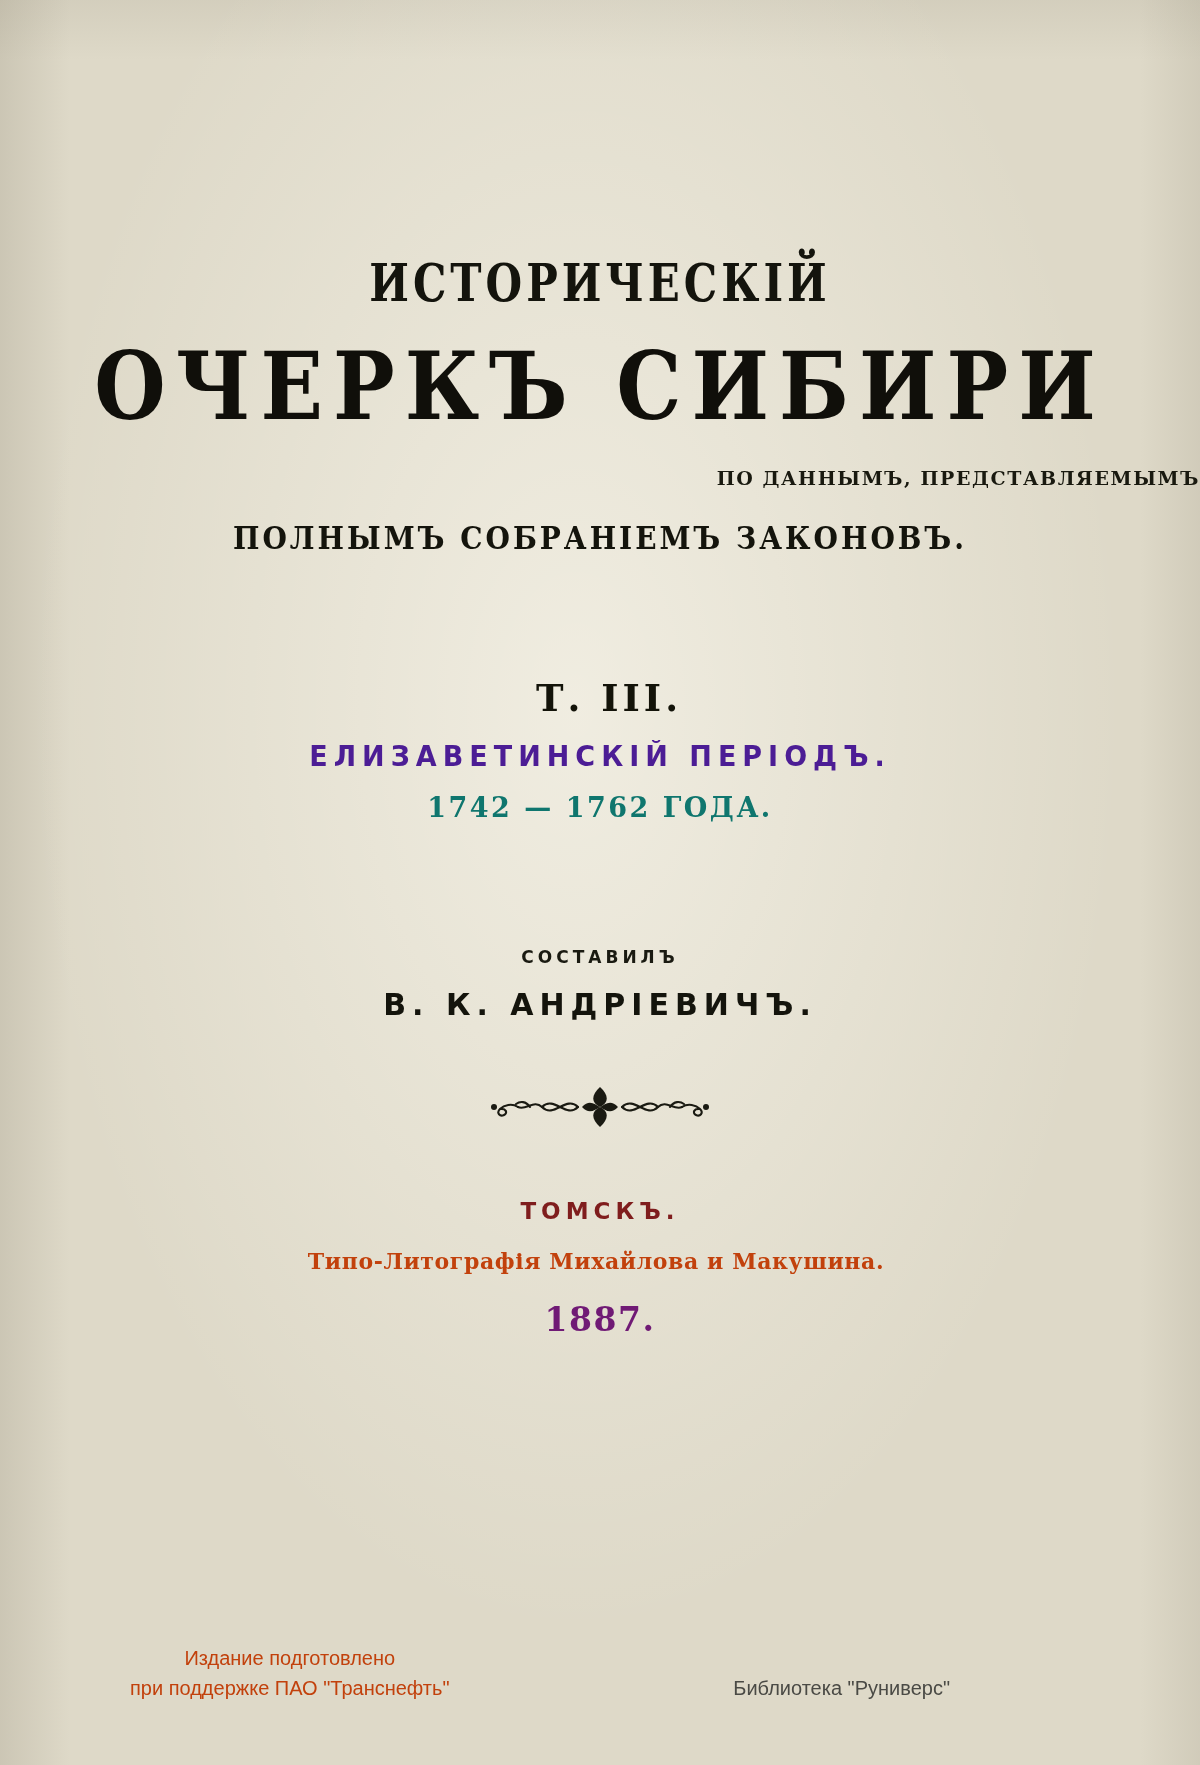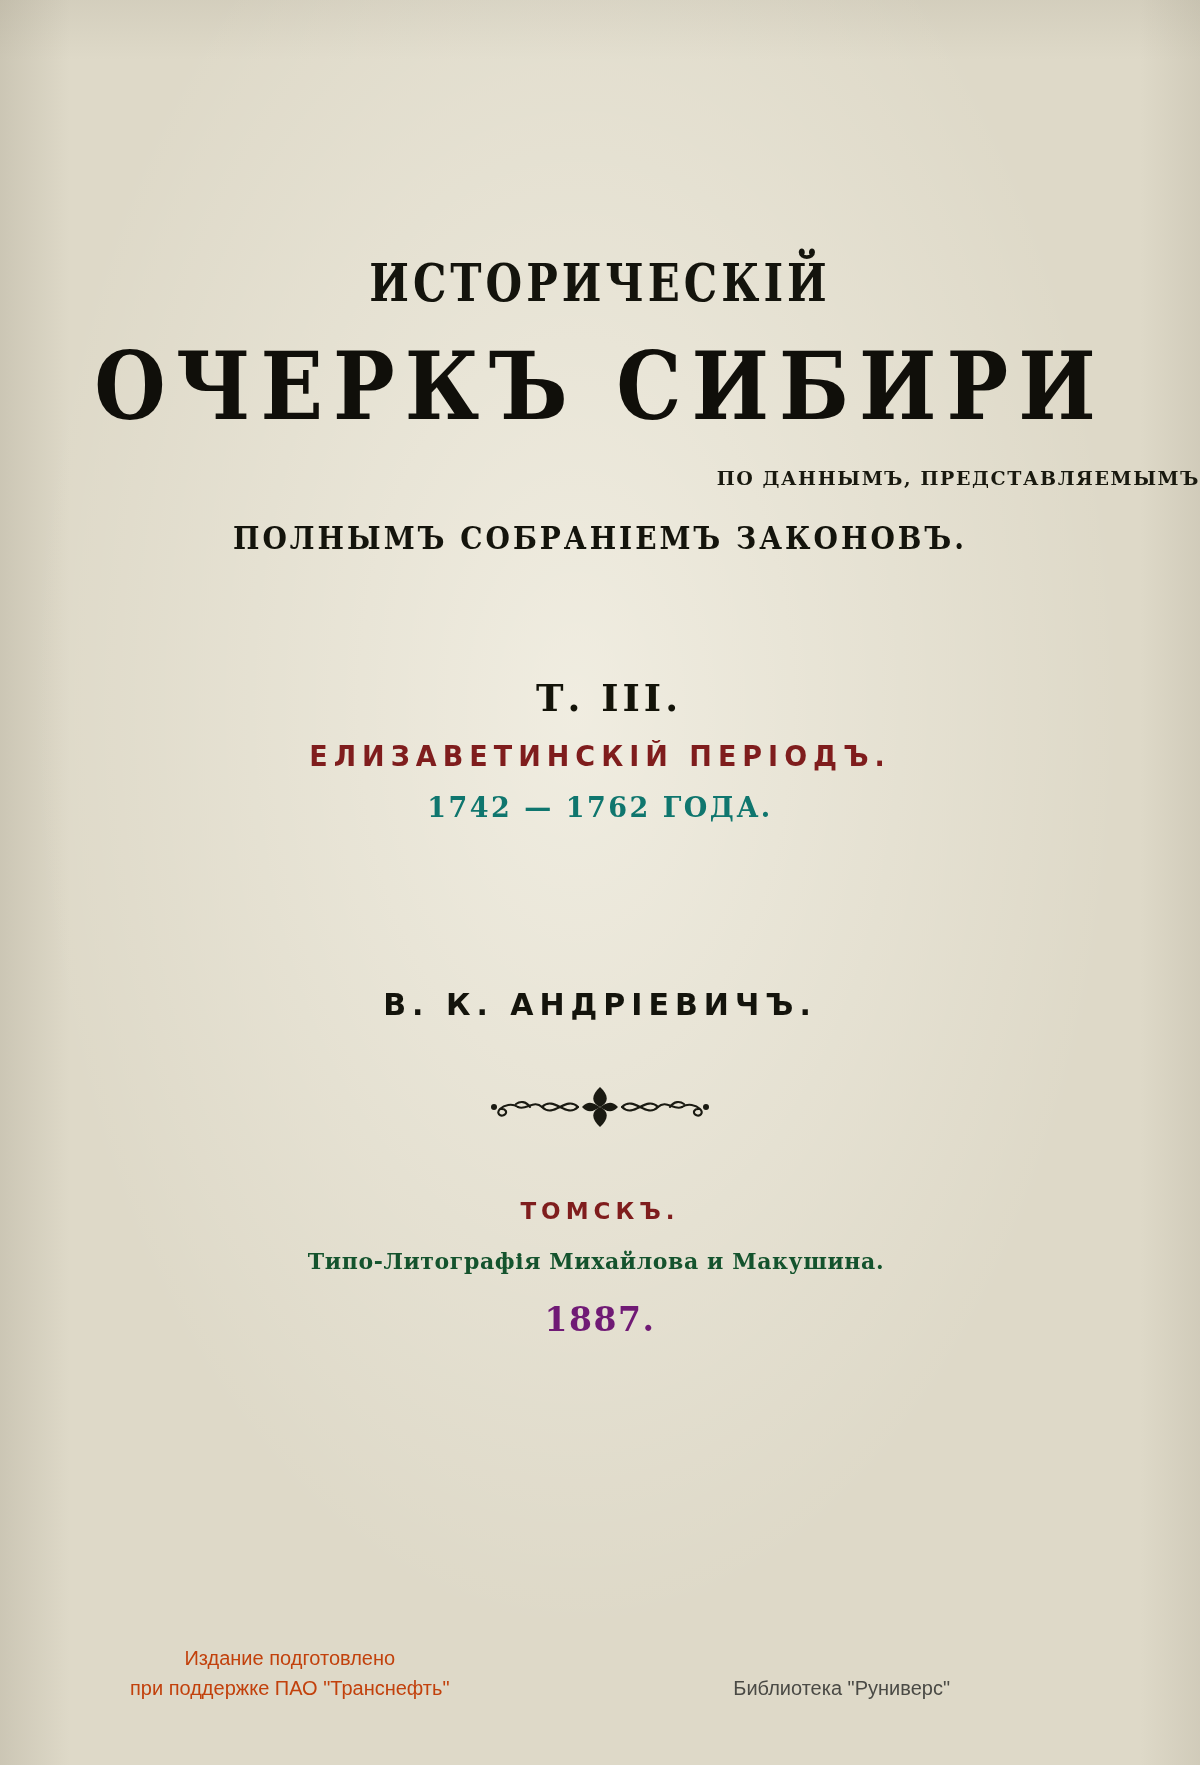--- a/index.html
+++ b/index.html
@@ -109,21 +109,21 @@
   }
   .period {
     position: absolute;
     top: 740px;
     left: 0;
     width: 1200px;
     font-family: "DejaVu Sans", sans-serif;
     font-weight: bold;
     font-size: 27px;
     letter-spacing: 6px;
-    color: #7f1d1d;
+    color: #4c1d95;
     transform: scaleY(1.02);
     transform-origin: center top;
   }
   .years {
     position: absolute;
     top: 792px;
     left: 0;
     width: 1200px;
     font-family: "DejaVu Serif", serif;
     font-weight: bold;
@@ -179,21 +179,21 @@
   }
   .printer {
     position: absolute;
     top: 1248px;
     left: 0;
     width: 1192px;
     font-family: "DejaVu Serif", serif;
     font-weight: bold;
     font-size: 22px;
     letter-spacing: 0.6px;
-    color: #14532d;
+    color: #c2410c;
   }
   .year {
     position: absolute;
     top: 1300px;
     left: 0;
     width: 1200px;
     font-family: "DejaVu Serif", serif;
     font-weight: bold;
     font-size: 33px;
     letter-spacing: 1.5px;
@@ -239,20 +239,21 @@
 
     <div class="title-line1">ИСТОРИЧЕСКІЙ</div>
     <div class="title-line2">ОЧЕРКЪ СИБИРИ</div>
     <div class="subtitle1">ПО ДАННЫМЪ, ПРЕДСТАВЛЯЕМЫМЪ</div>
     <div class="subtitle2">ПОЛНЫМЪ СОБРАНІЕМЪ ЗАКОНОВЪ.</div>
 
     <div class="volume">Т. III.</div>
     <div class="period">ЕЛИЗАВЕТИНСКІЙ ПЕРІОДЪ.</div>
     <div class="years">1742 — 1762 ГОДА.</div>
 
+    <div class="compiled-label">СОСТАВИЛЪ</div>
     <div class="author">В. К. АНДРІЕВИЧЪ.</div>
 
     <div class="ornament">
       <svg width="260" height="60" viewBox="0 0 260 60" aria-hidden="true">
         <g stroke="#1a1a12" fill="none" stroke-width="2.1" stroke-linecap="round">
 
           <path d="M130 10 C121 18 121 26 130 30 C139 26 139 18 130 10 Z" fill="#1a1a12" stroke="none"></path>
           <path d="M130 50 C121 42 121 34 130 30 C139 34 139 42 130 50 Z" fill="#1a1a12" stroke="none"></path>
           <path d="M112 30 C119 22 125 27 130 30 C125 33 119 38 112 30 Z" fill="#1a1a12" stroke="none"></path>
           <path d="M148 30 C141 22 135 27 130 30 C135 33 141 38 148 30 Z" fill="#1a1a12" stroke="none"></path>

